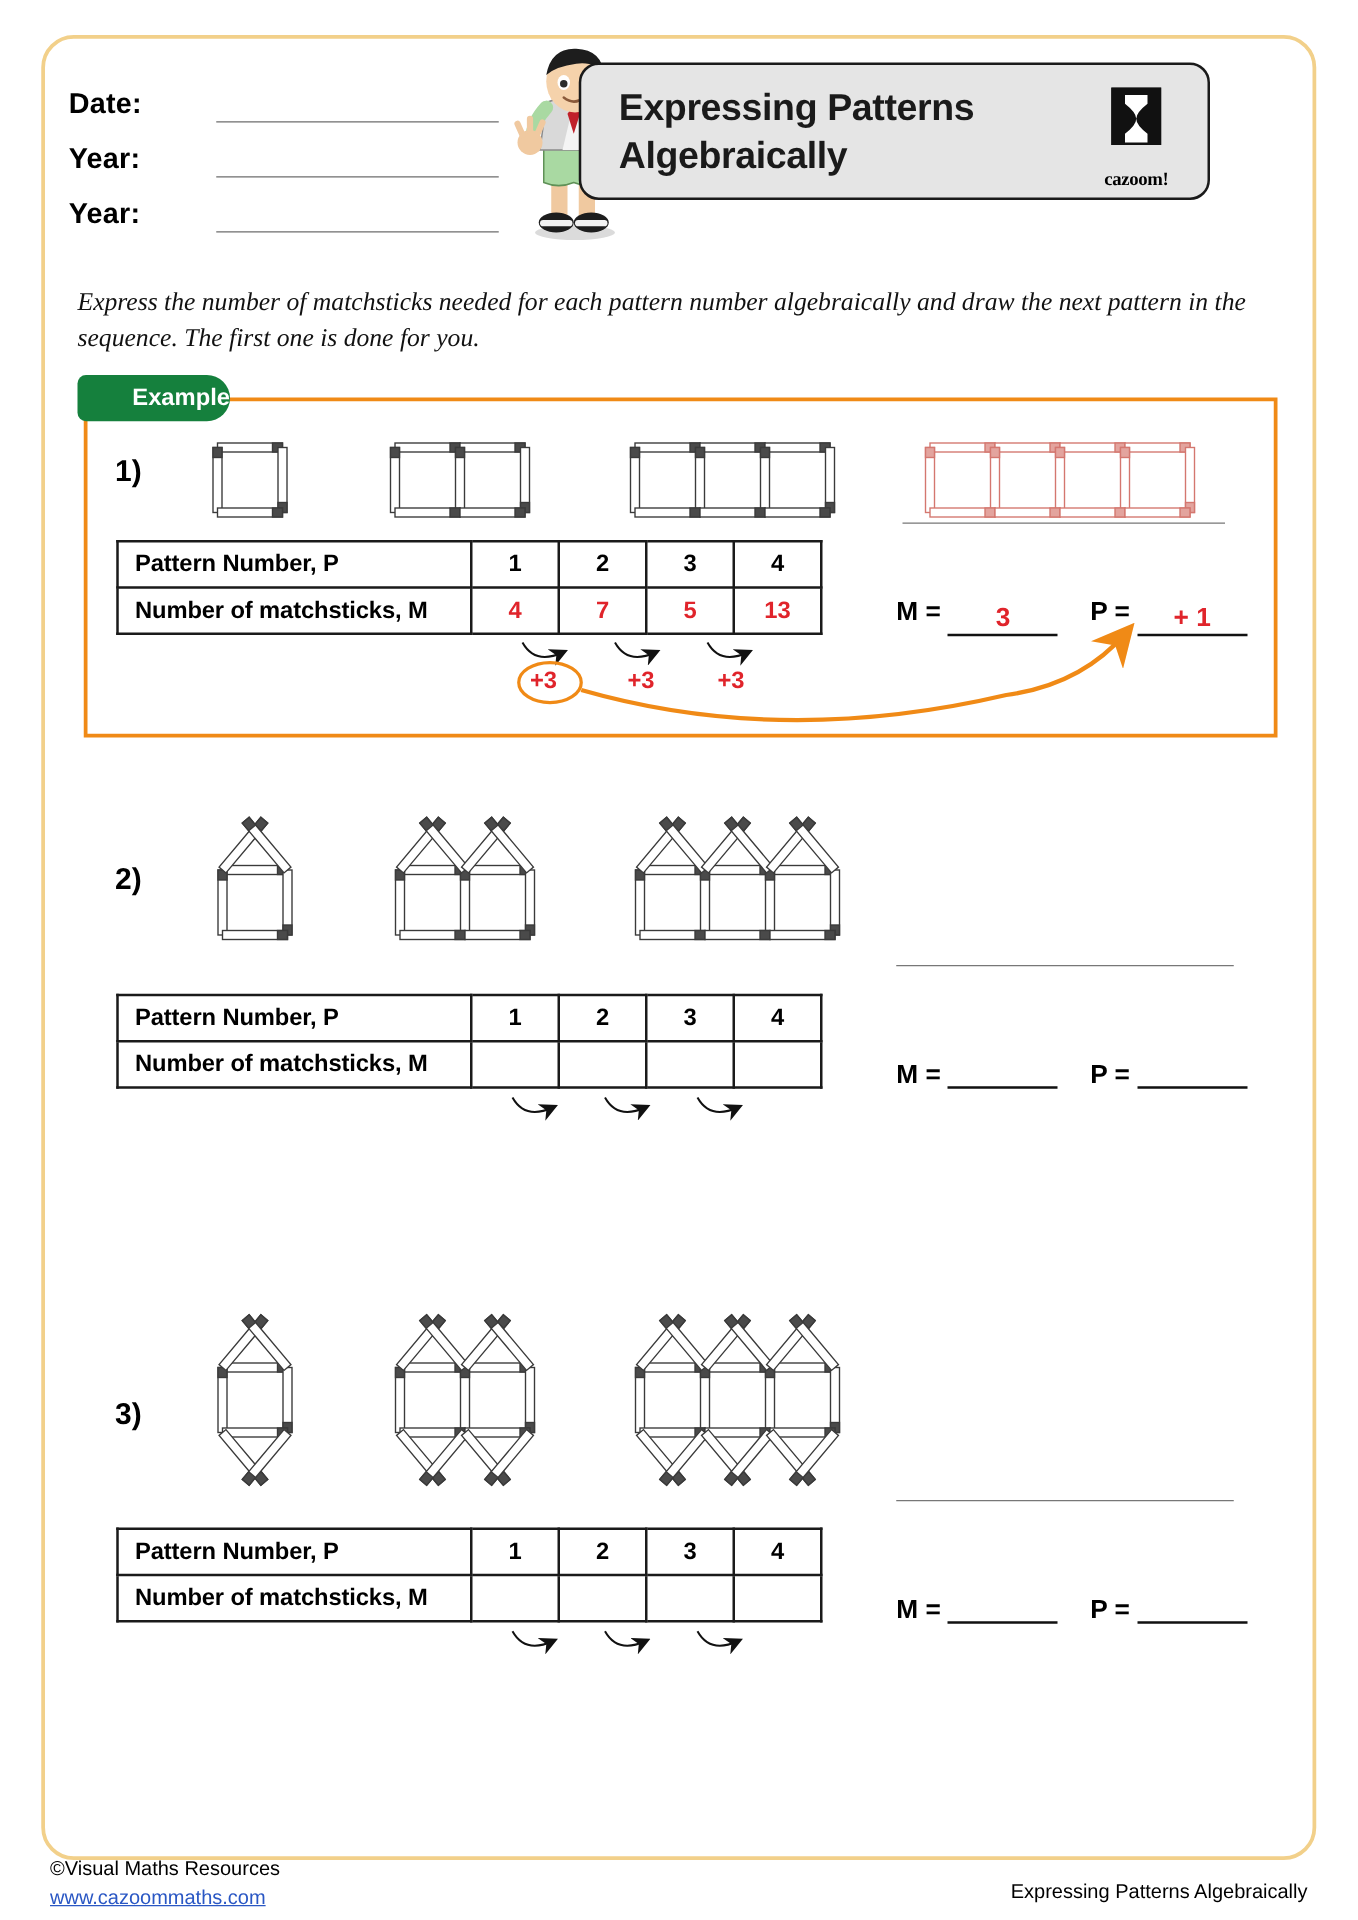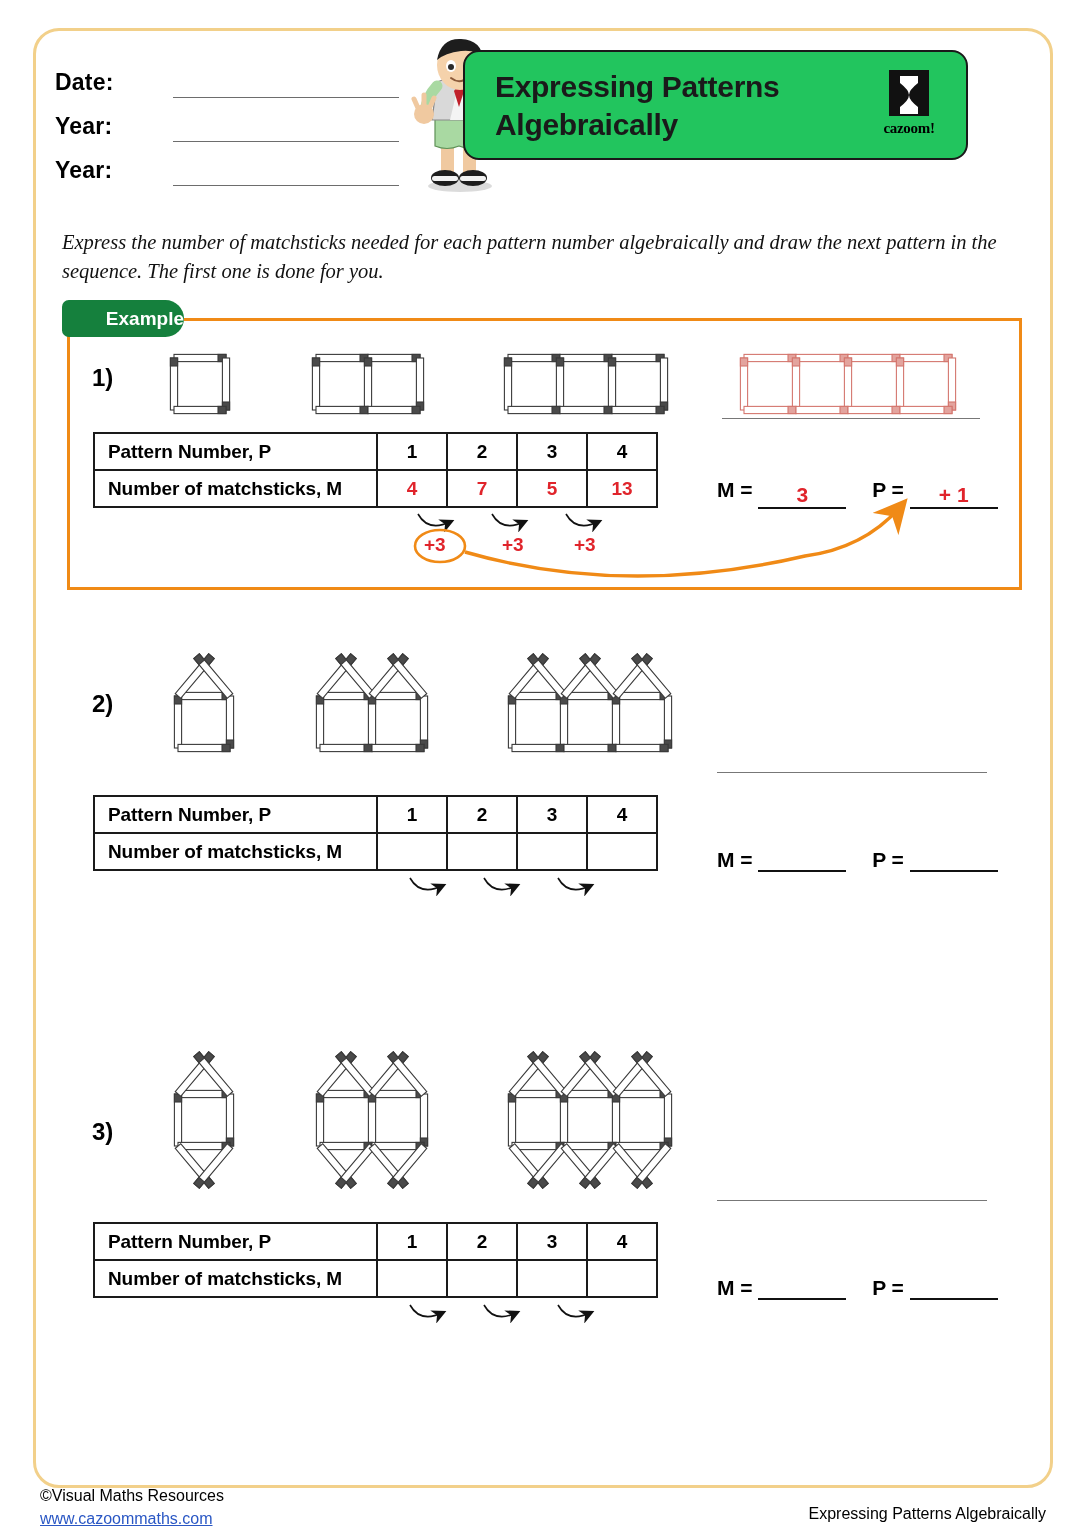--- a/index.html
+++ b/index.html
@@ -13,27 +13,27 @@
   
   #header{position:absolute;left:55px;top:55px;width:960px;height:150px;}
   .nfield{position:absolute;font-size:23px;font-weight:bold;letter-spacing:.2px;}
   .nline{position:absolute;border-bottom:1.6px solid #6d6d6d;}
 
   
   #student{position:absolute;left:405px;top:38px;width:105px;height:155px;}
 
   
   #title-card{position:absolute;left:463px;top:50px;width:505px;height:110px;
-     background:#22c55e;border:2.5px solid #1a1a1a;border-radius:16px;box-sizing:border-box;}
+     background:#e5e5e5;border:2.5px solid #1a1a1a;border-radius:16px;box-sizing:border-box;}
   #title-text{position:absolute;left:30px;top:16px;width:350px;
      font-size:30px;font-weight:bold;line-height:1.27;letter-spacing:-.3px;color:#1a1a1a;}
   #logo{position:absolute;right:22px;top:18px;width:70px;height:74px;text-align:center;}
   #logo-mark{width:40px;height:46px;margin:0 auto;background:#111;position:relative;}
   #logo-word{font-size:15px;font-weight:bold;font-family:"Liberation Serif",serif;
-     letter-spacing:-.3px;margin-top:4px;}
+     letter-spacing:-.3px;margin-top:20px;}
 
   
   #instructions{position:absolute;left:62px;top:228px;width:962px;
       font-family:"Liberation Serif", serif;font-style:italic;font-size:20.5px;
       line-height:1.42;color:#111;}
 
   
   #example-box{position:absolute;left:67px;top:318px;width:955px;height:272px;
       border:3.5px solid #f08a16;box-sizing:border-box;background:#fff;}
   #example-tab{position:absolute;left:62px;top:300px;width:122px;height:37px;

